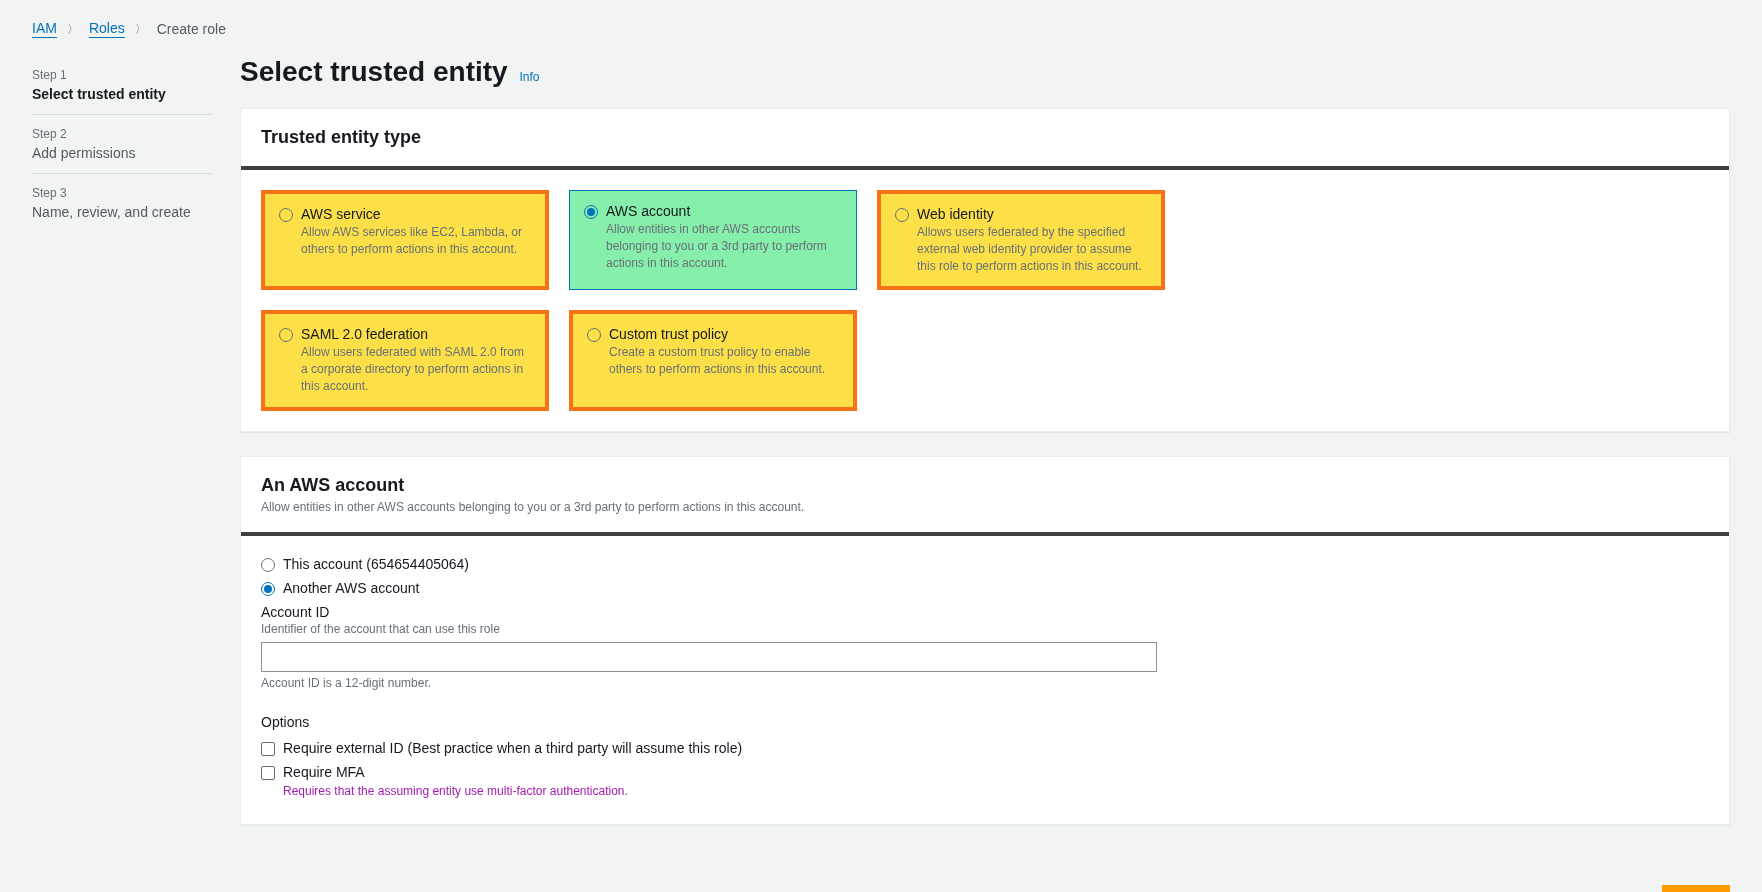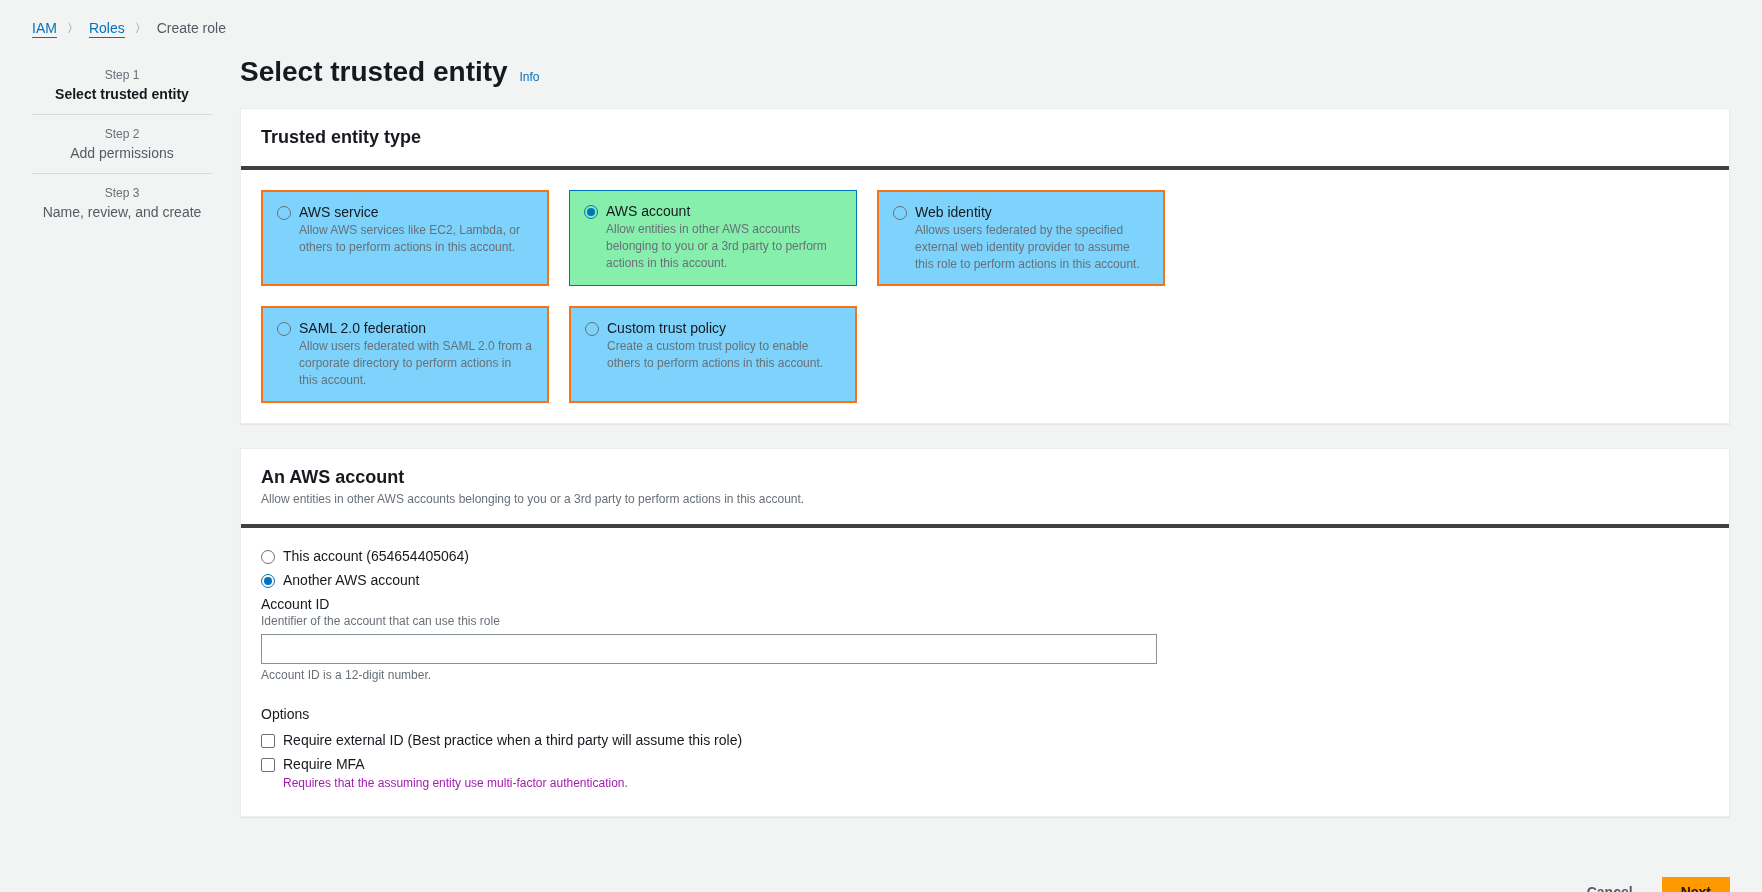--- a/index.html
+++ b/index.html
@@ -8,20 +8,21 @@
     background: #f2f3f3;
     color: #16191f;
     font-size: 14px;
     min-height: 892px;
     width: 1762px;
     position: relative;
   }
   .breadcrumb {
     padding: 20px 0 18px 32px;
     display: flex;
+    align-items: center;
     gap: 10px;
     font-size: 14px;
   }
   .breadcrumb a {
     color: #0073bb;
     text-decoration: none;
     border-bottom: 1px solid #0073bb;
     padding-bottom: 1px;
   }
   .breadcrumb .chev {
@@ -29,21 +30,21 @@
     font-size: 12px;
   }
   .breadcrumb .current {
     color: #545b64;
   }
   .layout {
     display: flex;
     gap: 28px;
     padding: 0 32px 80px 32px;
   }
-  .sidebar { width: 180px; flex: 0 0 180px; text-align: center; }
+  .sidebar { width: 180px; flex: 0 0 180px; }
   .step {
     padding: 12px 0;
     border-bottom: 1px solid #d5dbdb;
   }
   .step:last-child { border-bottom: none; }
   .step-label {
     font-size: 12px;
     color: #687078;
     margin-bottom: 4px;
   }
@@ -88,27 +89,27 @@
     color: #687078;
     margin-top: 4px;
   }
   .panel-body { padding: 20px; }
   .tile-grid {
     display: grid;
     grid-template-columns: repeat(3, 288px);
     gap: 20px;
   }
   .tile {
-    border: 2px solid #f97316;
+    border: 4px solid #f97316;
     padding: 12px 14px;
     cursor: pointer;
     display: flex;
     gap: 8px;
     align-items: flex-start;
-    background: #7dd3fc;
+    background: #fde047;
   }
   .tile.selected {
     border: 1px solid #0073bb;
     background: #86efac;
   }
   .tile-content { flex: 1; }
   .tile-title {
     font-size: 14px;
     color: #16191f;
     margin-bottom: 2px;

